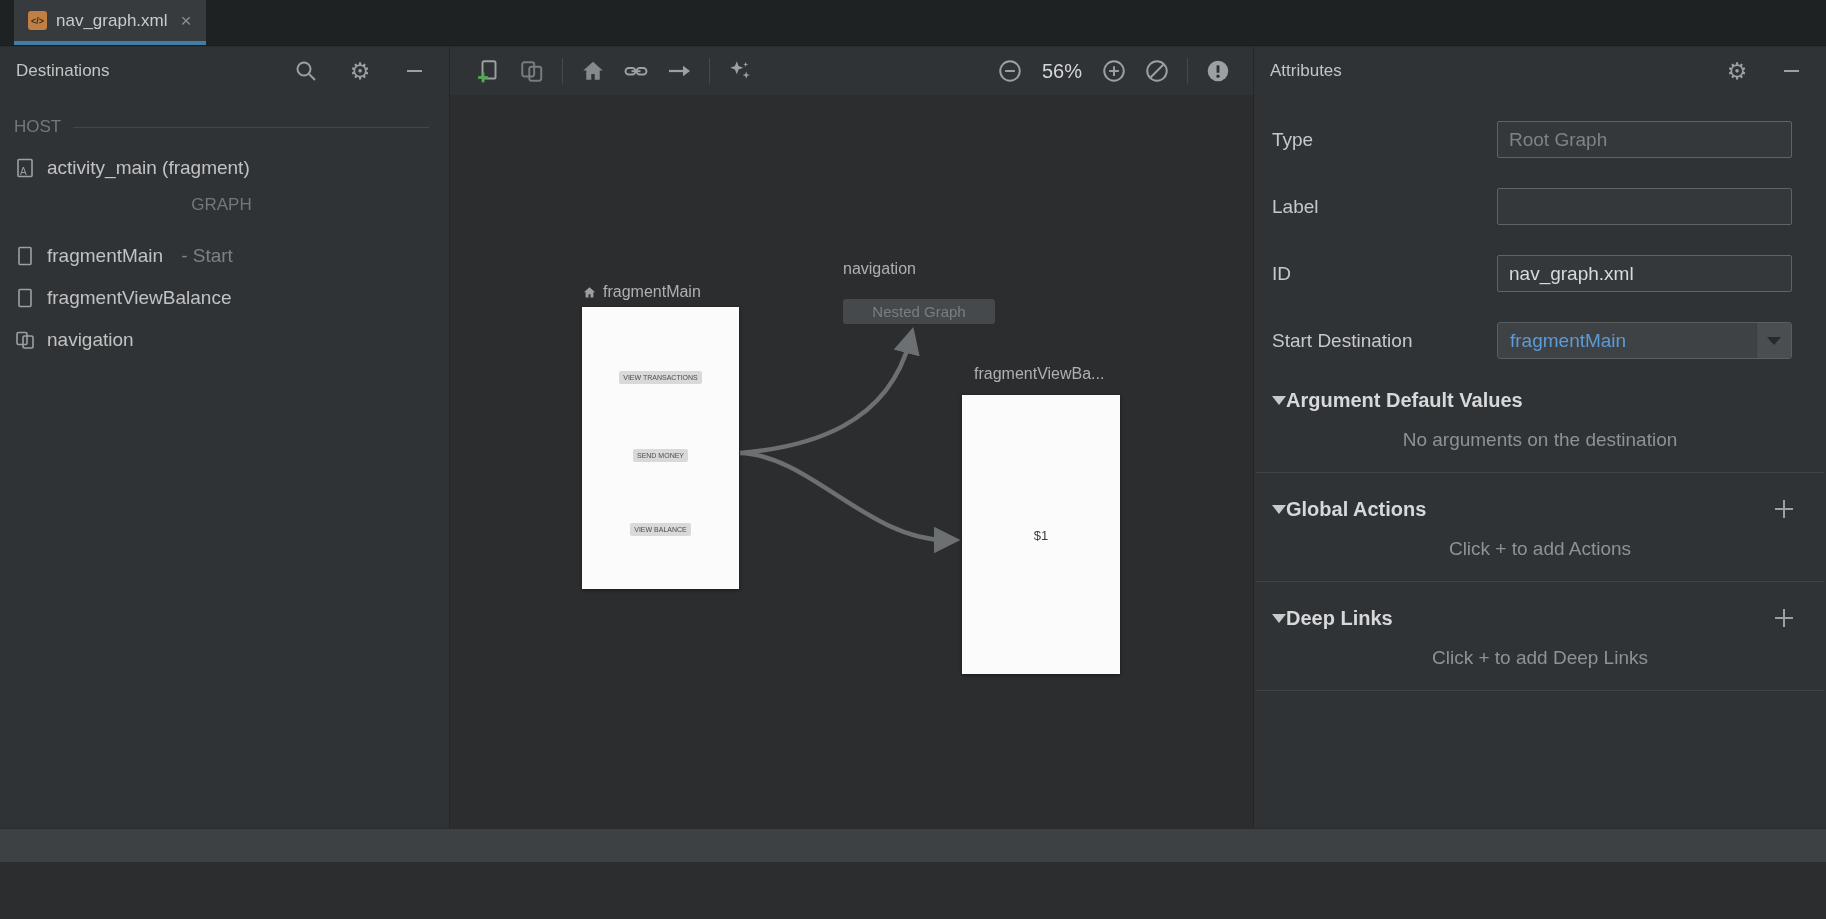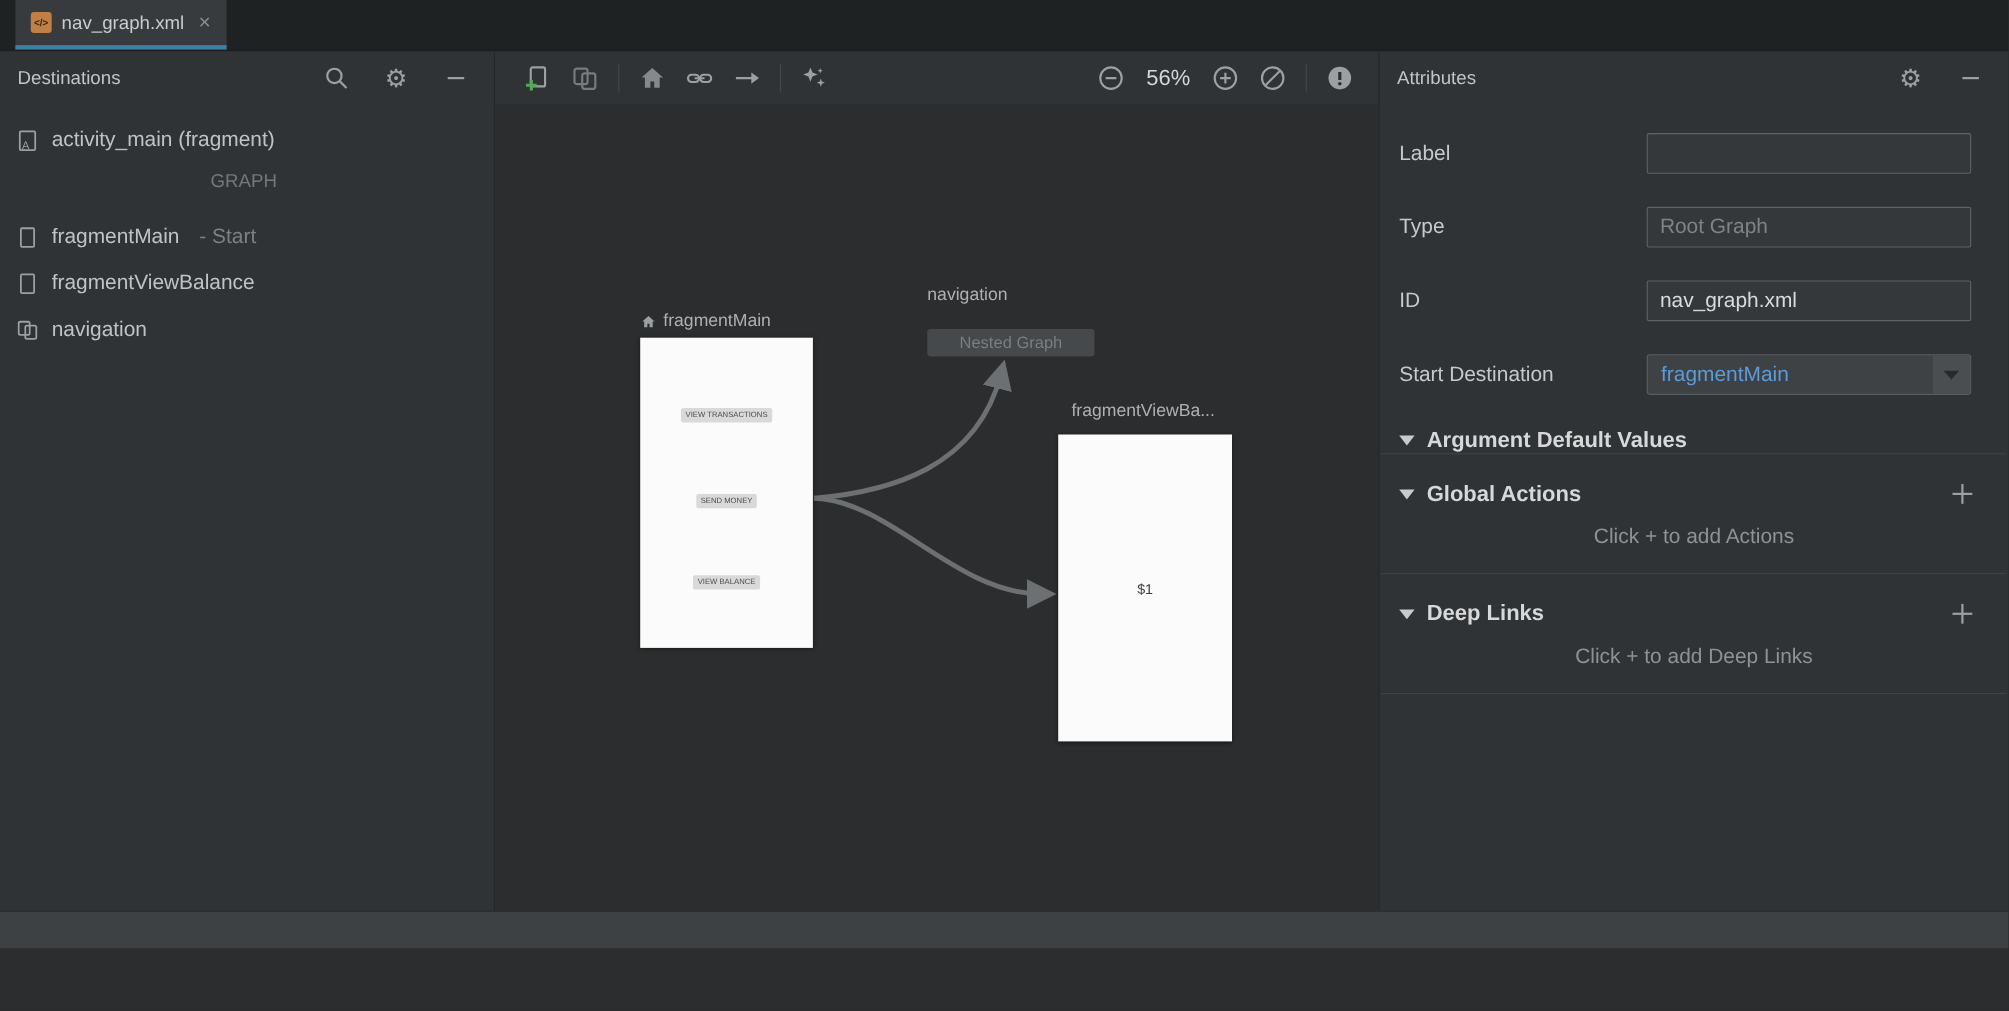--- a/index.html
+++ b/index.html
@@ -54,21 +54,21 @@
   
   .attr-content { padding-top:26px; }
   .field-row { display:flex; align-items:center; justify-content:space-between; padding:0 34px 0 18px; margin-bottom:30px; }
   .field-row label { color:#c6c8ca; font-size:19px; }
   .tfield { width:295px; height:37px; background:#34383a; border:1px solid #5e6366; border-radius:2px; color:#d8dadc; font-size:19px; padding:0 11px; font-family:"Liberation Sans", sans-serif; outline:none; }
   .tfield.dim { color:#7e8386; }
   .dropdown { position:relative; width:295px; height:37px; background:#3e4244; border:1px solid #595e61; border-radius:3px; display:flex; align-items:center; padding-left:12px; color:#5c9bd8; font-size:19px; cursor:pointer; }
   .dd-arrow-zone { position:absolute; top:0; right:0; bottom:0; width:35px; background:#4a4e50; border-left:1px solid #3a3d3f; border-radius:0 3px 3px 0; display:flex; align-items:center; justify-content:center; }
   .dd-tri { width:0; height:0; border-left:7px solid transparent; border-right:7px solid transparent; border-top:8px solid #27292b; }
 
-  .sec-head { display:flex; align-items:center; gap:11px; padding:0 30px 0 18px; margin-top:24px; cursor:pointer; }
+  .sec-head { display:flex; align-items:center; padding:0 30px 0 18px; margin-top:24px; cursor:pointer; }
   .exp-tri { width:0; height:0; border-left:7px solid transparent; border-right:7px solid transparent; border-top:9px solid #c8cacc; }
   .sec-title { color:#d6d8da; font-size:20px; font-weight:bold; }
   .plus-btn { margin-left:auto; position:relative; width:24px; height:24px; cursor:pointer; }
   .plus-btn::before { content:""; position:absolute; left:3px; right:3px; top:11px; height:2px; background:#9ba0a3; }
   .plus-btn::after { content:""; position:absolute; top:3px; bottom:3px; left:11px; width:2px; background:#9ba0a3; }
   .sec-hint { text-align:center; color:#8d9295; font-size:19px; margin:17px 0 21px; }
   .sec-sep { height:1px; background:#3f4345; margin:0 2px; }
 
   
   .strip { position:absolute; left:0; right:0; bottom:57px; height:34px; background:#3e4143; border-top:1px solid #2a2c2e; }
@@ -109,20 +109,24 @@
           <span class="icon-btn">
             <span class="gear-glyph">⚙</span>
           </span>
           <span class="icon-btn">
             <span class="min-bar"></span>
           </span>
         </div>
       </div>
 
       <div class="dest-content">
+        <div class="sec-row">
+          <span>HOST</span>
+          <span class="rule"></span>
+        </div>
         <div class="dest-item">
           <svg class="li-icon" viewBox="0 0 22 22">
               <rect x="4" y="2.5" width="14" height="17" rx="1" fill="none" stroke="#9ba0a3" stroke-width="1.6"></rect>
               <text x="6" y="18" font-size="10" fill="#9ba0a3" font-family="Liberation Sans, sans-serif">A</text>
             </svg>
           <span>activity_main (fragment)</span>
         </div>
 
         <div class="sec-row mt6">
           <span>GRAPH</span>
@@ -289,45 +293,46 @@
             <span class="gear-glyph">⚙</span>
           </span>
           <span class="icon-btn">
             <span class="min-bar"></span>
           </span>
         </div>
       </div>
 
       <div class="attr-content">
         <div class="field-row">
+          <label>Type</label>
+          <input class="tfield dim" type="text" readonly="" value="Root Graph" style="">
+        </div>
+        <div class="field-row">
           <label>Label</label>
           <input class="tfield" type="text" value="" style="">
-        </div>
-        <div class="field-row">
-          <label>Type</label>
-          <input class="tfield dim" type="text" readonly="" value="Root Graph" style="">
         </div>
         <div class="field-row">
           <label>ID</label>
           <input class="tfield" type="text" value="nav_graph.xml" style="">
         </div>
         <div class="field-row">
           <label>Start Destination</label>
           <div class="dropdown">
             <span>fragmentMain</span>
             <span class="dd-arrow-zone">
               <span class="dd-tri"></span>
             </span>
           </div>
         </div>
 
         <div class="sec-head">
           <span class="exp-tri"></span>
           <span class="sec-title">Argument Default Values</span>
         </div>
+        <div class="sec-hint">No arguments on the destination</div>
         <div class="sec-sep"></div>
 
         <div class="sec-head">
           <span class="exp-tri"></span>
           <span class="sec-title">Global Actions</span>
           <span class="plus-btn"></span>
         </div>
         <div class="sec-hint">Click + to add Actions</div>
         <div class="sec-sep"></div>
 

